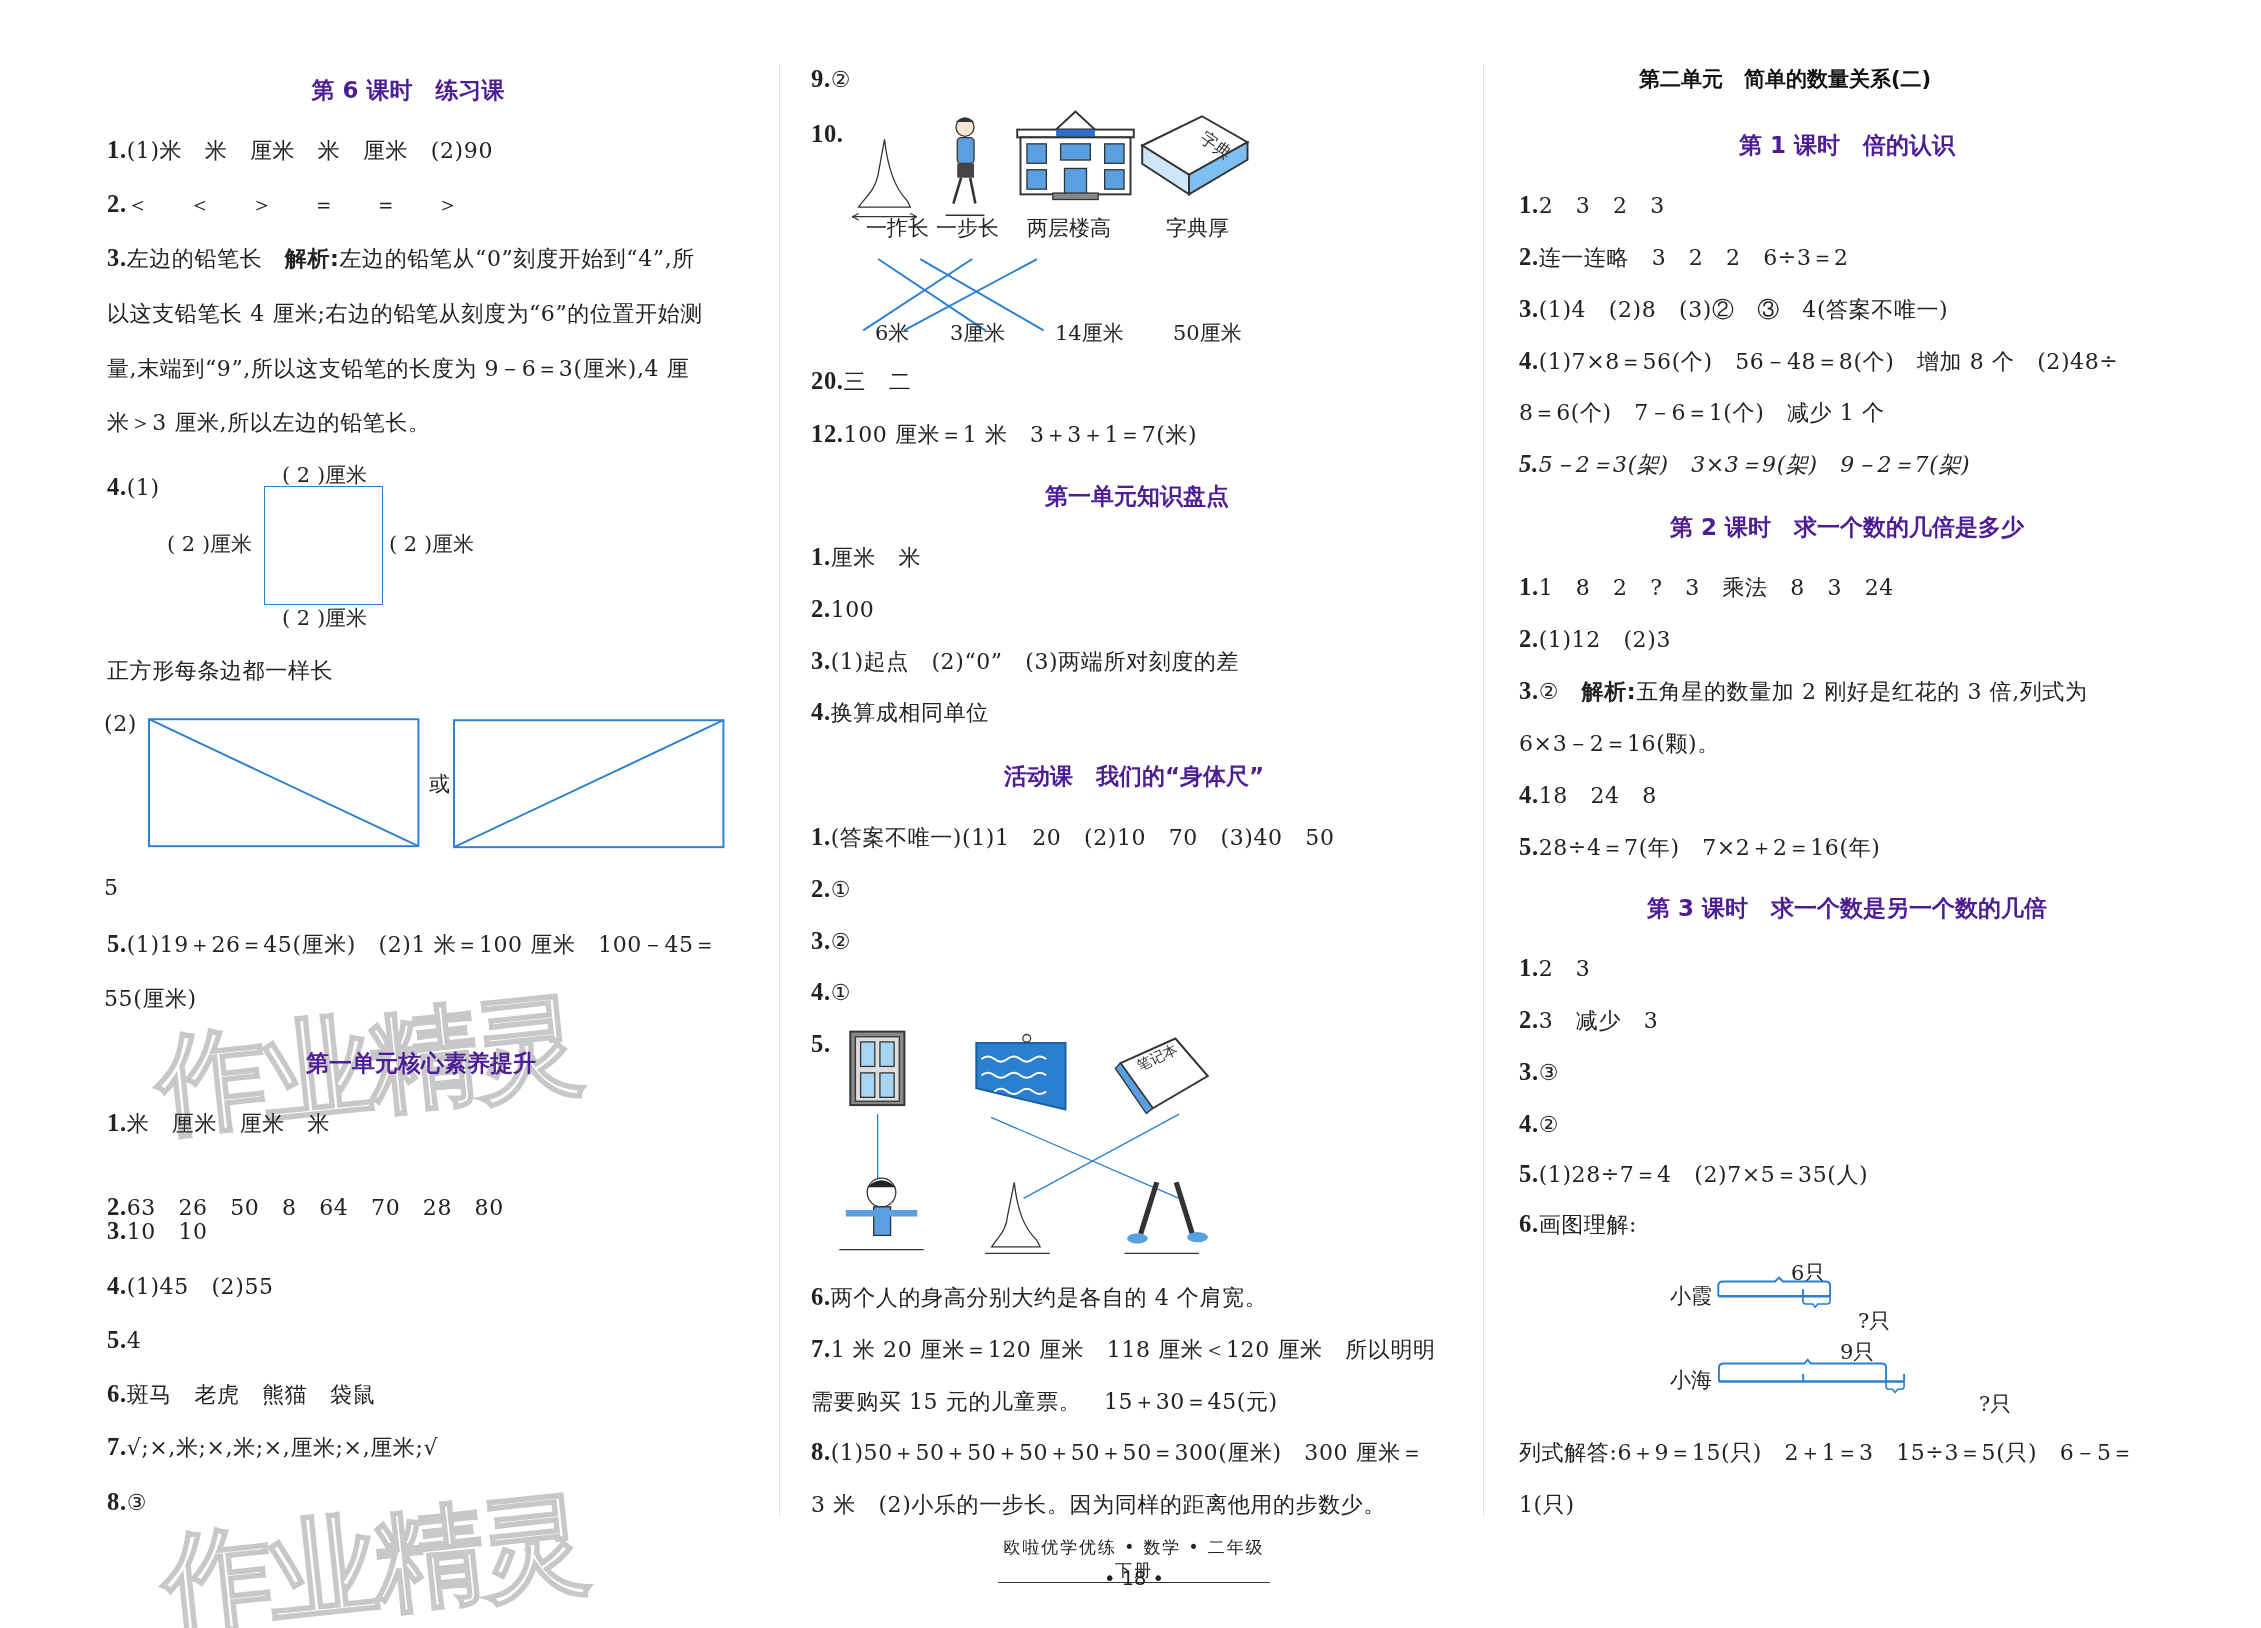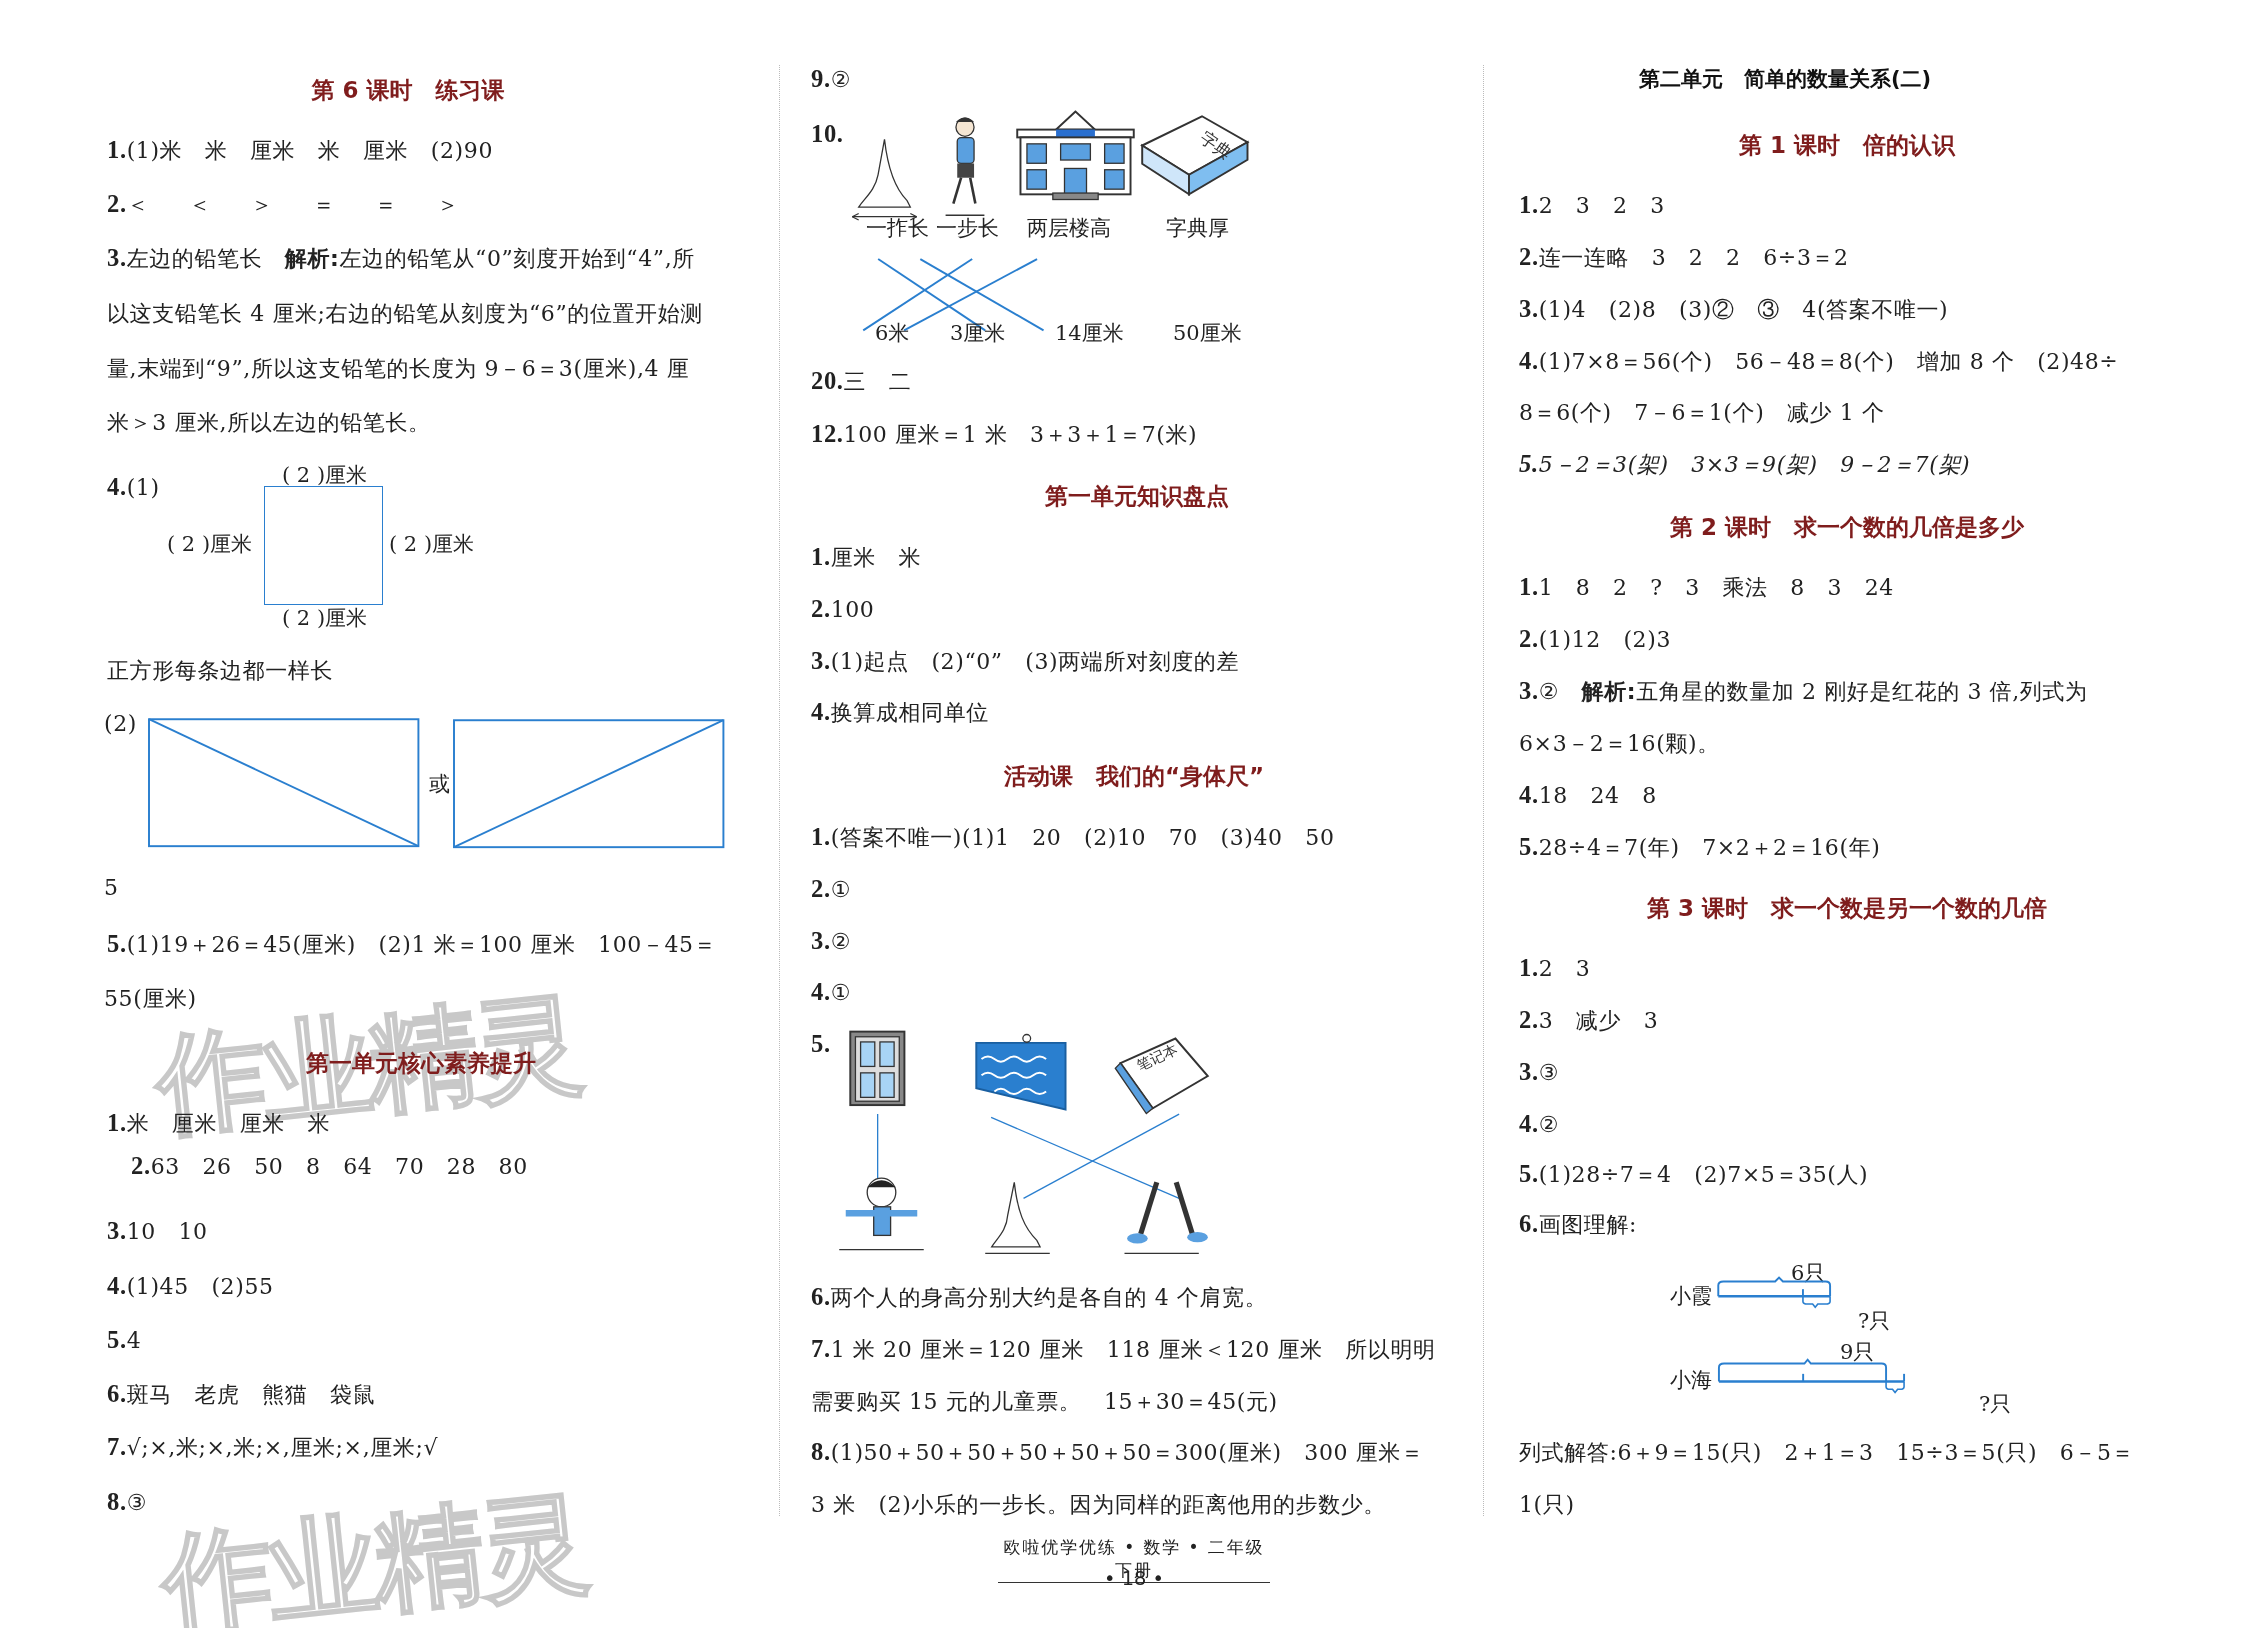--- a/index.html
+++ b/index.html
@@ -1,21 +1,21 @@
 <!DOCTYPE html>
 <html style="font-size:10.4px"><head>
 <meta charset="utf-8">
 <style>
   html, body { margin:0; padding:0; background:#ffffff; }
   body { width:2261px; height:1628px; position:relative; overflow:hidden;
          font-family:"DejaVu Serif","Liberation Serif",serif; color:#222; }
   .line { position:absolute; font-size:22px; white-space:nowrap; letter-spacing:0.6px; }
   .num { font-weight:bold; font-family:"Liberation Serif","DejaVu Serif",serif; font-size:24.6px; }
   .heading { position:absolute; font-family:"DejaVu Sans","Liberation Sans",sans-serif;
-             font-size:23px; color:#7f1d1d; font-weight:bold; white-space:nowrap; text-align:center; }
+             font-size:23px; color:#4c1d95; font-weight:bold; white-space:nowrap; text-align:center; }
   .unit-title { position:absolute; font-family:"DejaVu Sans","Liberation Sans",sans-serif;
              font-size:21px; color:#111; font-weight:bold; white-space:nowrap; }
   .divider { position:absolute; top:65px; width:0; height:1451px; border-left:1.9px dotted #bbb; }
   .bold { font-weight:bold; font-family:"DejaVu Sans","Liberation Sans",sans-serif; }
   .small { position:absolute; font-size:21px; white-space:nowrap; }
   .watermark { position:absolute; font-family:"DejaVu Sans","Liberation Sans",sans-serif;
                font-size:110px; font-weight:bold; color:transparent;
                -webkit-text-stroke:1.9px #c8c8c8; transform:rotate(-6deg); white-space:nowrap; letter-spacing:-3.9px; }
   .footer-title { position:absolute; left:998px; top:1536px; width:272px; text-align:center;
                   font-size:17px; letter-spacing:1.9px; border-bottom:1.3px solid #333; padding-bottom:0;
@@ -61,21 +61,21 @@
   </svg>
   <div class="line" style="left:104px;top:875px;">5</div>
 
   <div class="line" style="left:107px;top:930px;"><span class="num">5.</span><span>(1)19＋26＝45(厘米)　(2)1 米＝100 厘米　100－45＝</span></div>
   <div class="line" style="left:104px;top:984px;">55(厘米)</div>
 
   <div class="watermark" style="left:156px;top:991px;">作业精灵</div>
   <div class="heading" style="left:285px;top:1048px;width:272px;">第一单元核心素养提升</div>
 
   <div class="line" style="left:107px;top:1109px;"><span class="num">1.</span><span>米　厘米　厘米　米</span></div>
-  <div class="line" style="left:107px;top:1152px;margin-left:24px;"><span class="num">2.</span><span>63　26　50　8　64　70　28　80</span></div>
+  <div class="line" style="left:107px;top:1193px;"><span class="num">2.</span><span>63　26　50　8　64　70　28　80</span></div>
   <div class="line" style="left:107px;top:1217px;"><span class="num">3.</span><span>10　10</span></div>
   <div class="line" style="left:107px;top:1272px;"><span class="num">4.</span><span>(1)45　(2)55</span></div>
   <div class="line" style="left:107px;top:1326px;"><span class="num">5.</span><span>4</span></div>
   <div class="line" style="left:107px;top:1380px;"><span class="num">6.</span><span>斑马　老虎　熊猫　袋鼠</span></div>
   <div class="line" style="left:107px;top:1433px;"><span class="num">7.</span><span>√;×,米;×,米;×,厘米;×,厘米;√</span></div>
   <div class="line" style="left:107px;top:1488px;"><span class="num">8.</span><span>③</span></div>
 
   <div class="watermark" style="left:162px;top:1490px;">作业精灵</div>
 </div>
 

